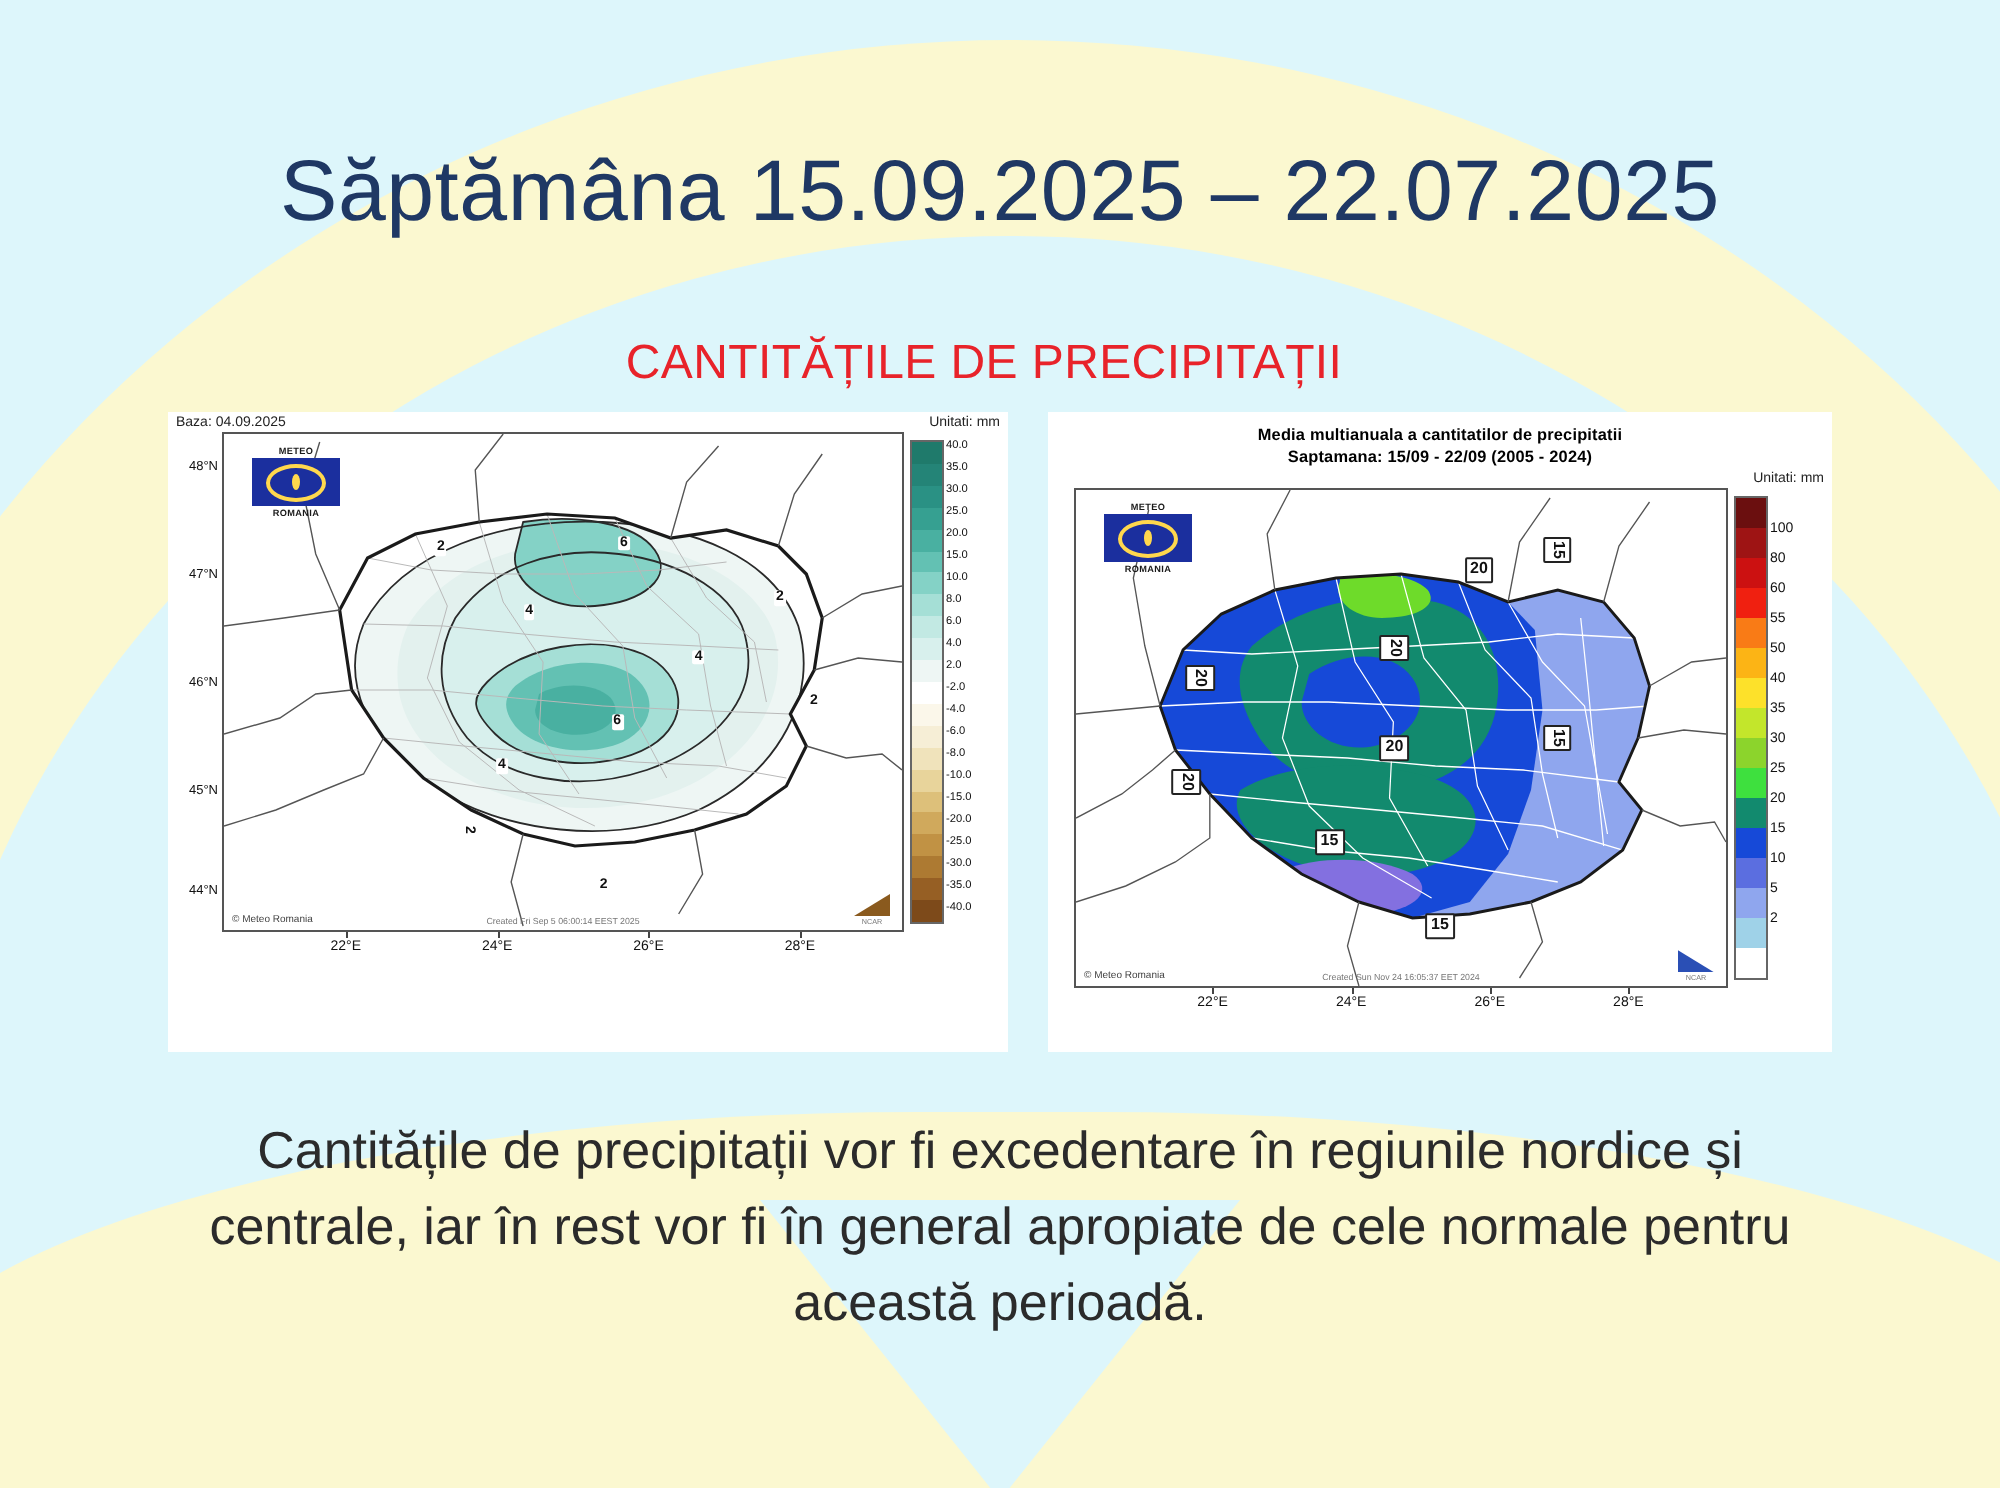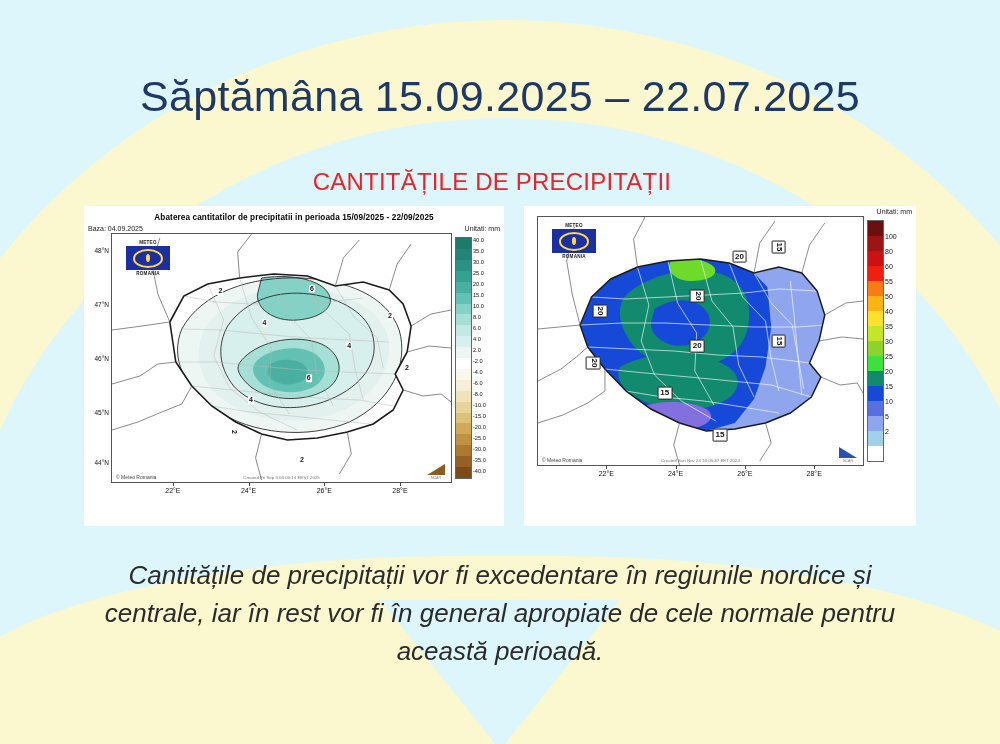--- a/index.html
+++ b/index.html
@@ -50,21 +50,20 @@
     letter-spacing:.2px;
   }
 
   
   #caption{
     position:absolute;left:80px;width:840px;top:556px;
     text-align:center;
     font-size:26px;
     line-height:1.47;
     color:#2b2b2b;
-    font-style:italic;
   }
 
   
   .panel{position:absolute;background:#ffffff;}
   #panel-left{left:84px;top:206px;width:420px;height:320px;}
   #panel-right{left:524px;top:206px;width:392px;height:320px;}
 
   .map-title{
     text-align:center;font-weight:bold;color:#000;
     font-size:8.2px;line-height:1.35;margin-top:6px;
@@ -155,21 +154,20 @@
   <div class="yellow-blob blob-arc"></div>
   <div class="blue-inner"></div>
   <div class="yellow-bottom"></div>
   <div class="blue-wedge"></div>
 </div>
 
 <div id="title">Săptămâna 15.09.2025 – 22.07.2025</div>
 <div id="subtitle">CANTITĂȚILE DE PRECIPITAȚII</div>
 
 <div class="panel" id="panel-left">
-  <div class="map-title">Abaterea cantitatilor de precipitatii in perioada 15/09/2025 - 22/09/2025</div>
   <div class="map-meta">
     <span>Baza: 04.09.2025</span>
     <span>Unitati: mm</span>
   </div>
 
   <div class="plot-wrap">
     <div class="ax-left">
       <span style="top:14px">48°N</span>
       <span style="top:68px">47°N</span>
       <span style="top:122px">46°N</span>
@@ -330,20 +328,22 @@
     <div class="tickmark" style="left:62%"></div>
       <div class="tickmark" style="left:84%"></div>
     <span style="left:18%">22°E</span>
     <span style="left:40%">24°E</span>
     <span style="left:62%">26°E</span>
     <span style="left:84%">28°E</span>
   </div>
 </div>
 
 <div class="panel" id="panel-right">
+  <div class="map-title">Media multianuala a cantitatilor de precipitatii</div>
+  <div class="map-title" style="margin-top:0">Saptamana: 15/09 - 22/09 (2005 - 2024)</div>
   <div class="map-meta right-only">
     <span>Unitati: mm</span>
   </div>
 
   <div class="plot-wrap">
     <div class="ax-left" style="width:10px"></div>
 
     <div class="frame right-frame">
       <svg viewBox="0 0 340 248" width="100%" height="248" preserveAspectRatio="none">
         <defs>

